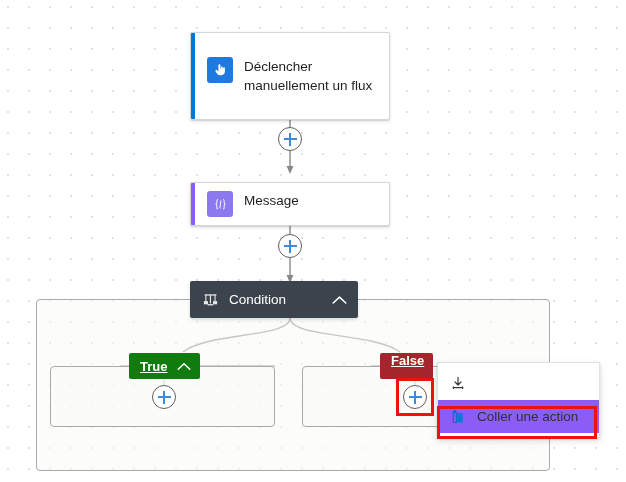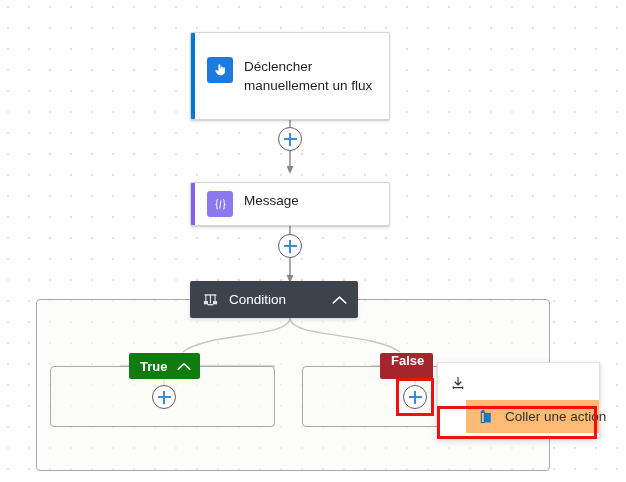--- a/index.html
+++ b/index.html
@@ -116,20 +116,21 @@
     height: 26px;
     box-sizing: border-box;
     display: flex;
     align-items: center;
     gap: 10px;
     padding: 0 9px 0 11px;
     border-radius: 2px;
     font-size: 13px;
     font-weight: bold;
     color: #ffffff;
+    text-decoration: underline;
   }
   #badge-true  { left: 129px; top: 353px; }
   #badge-false { left: 380px; top: 353px; flex-direction: column; }
 
   
   .plus-btn {
     position: absolute;
     width: 24px; height: 24px;
     box-sizing: border-box;
     border: 1px solid #605e5c;
@@ -177,21 +178,21 @@
   .menu-item {
     display: flex;
     align-items: center;
     gap: 11px;
     height: 33px;
     padding: 0 10px 0 11px;
     font-size: 13.5px;
     color: #323130;
     white-space: nowrap;
   }
-  .menu-item.is-active { background: #fdba74; margin-left: 28px; }
+  .menu-item.is-active { background: #8b5cf6; }
   .menu-icon {
     width: 17px; height: 17px;
     flex: 0 0 17px;
     display: flex;
     align-items: center;
     justify-content: center;
   }
 </style>
 </head>
 <body>

